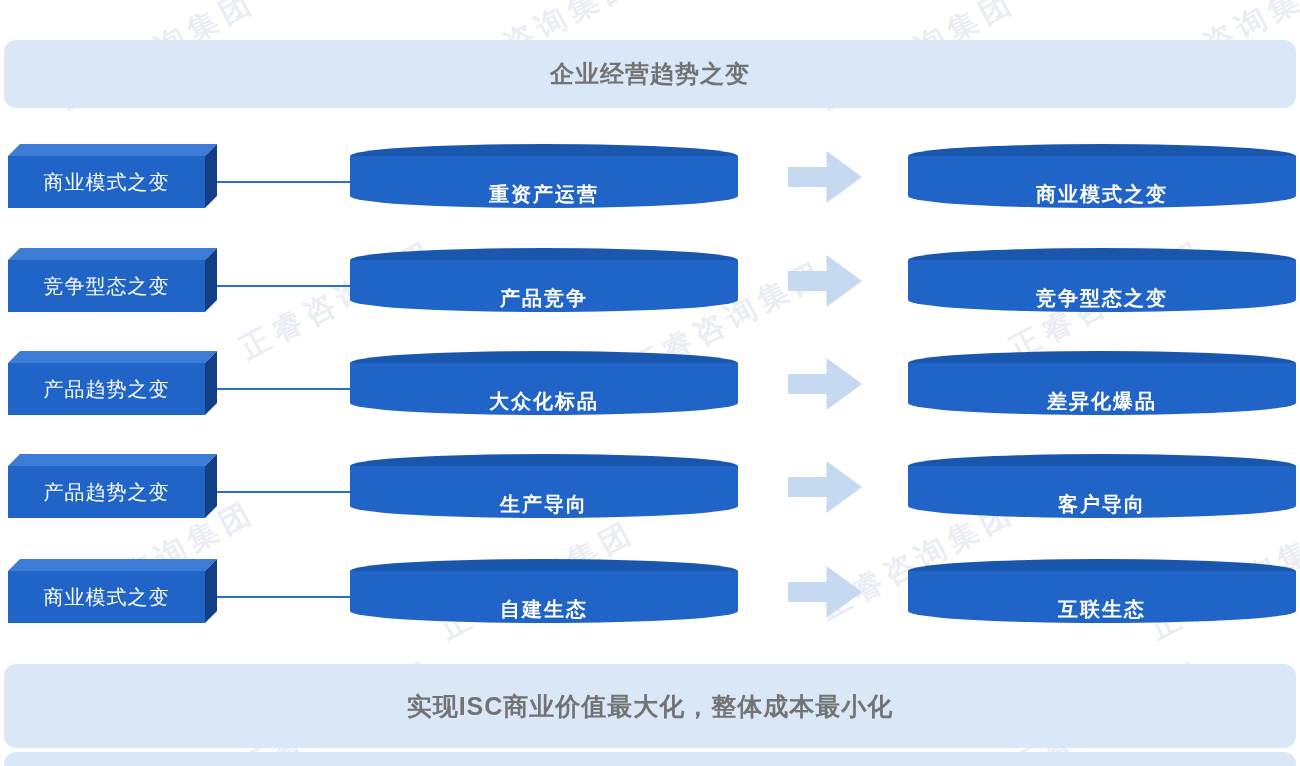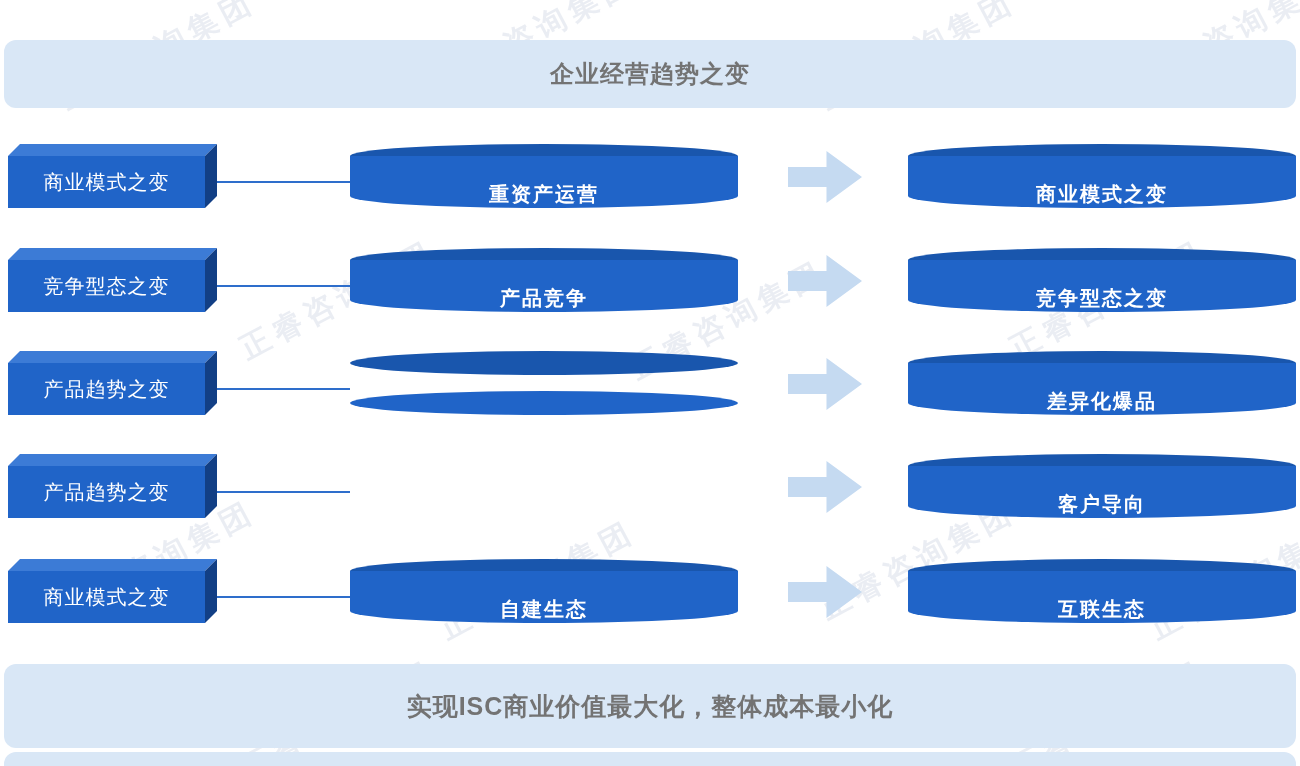--- a/index.html
+++ b/index.html
@@ -161,38 +161,48 @@
   <div class="row row3">
     <div class="box3d">
       <div class="box-top"></div>
       <div class="box-side"></div>
       <div class="box-front">产品趋势之变</div>
     </div>
     <div class="connector"></div>
     <div class="cyl cyl-mid">
       <div class="cyl-top"></div>
       <div class="cyl-bottom"></div>
+      <div class="cyl-body">
+          <span class="cyl-label">大众化标品</span>
+        </div>
     </div>
     <div class="arrow"></div>
     <div class="cyl cyl-right">
       <div class="cyl-top"></div>
       <div class="cyl-bottom"></div>
       <div class="cyl-body">
           <span class="cyl-label">差异化爆品</span>
         </div>
     </div>
   </div>
 
   <div class="row row4">
     <div class="box3d">
       <div class="box-top"></div>
       <div class="box-side"></div>
       <div class="box-front">产品趋势之变</div>
     </div>
     <div class="connector"></div>
+    <div class="cyl cyl-mid">
+      <div class="cyl-top"></div>
+      <div class="cyl-bottom"></div>
+      <div class="cyl-body">
+          <span class="cyl-label">生产导向</span>
+        </div>
+    </div>
     <div class="arrow"></div>
     <div class="cyl cyl-right">
       <div class="cyl-top"></div>
       <div class="cyl-bottom"></div>
       <div class="cyl-body">
           <span class="cyl-label">客户导向</span>
         </div>
     </div>
   </div>
 

